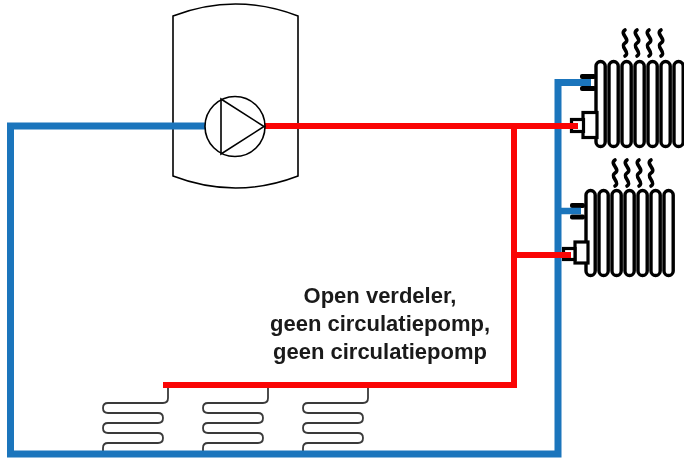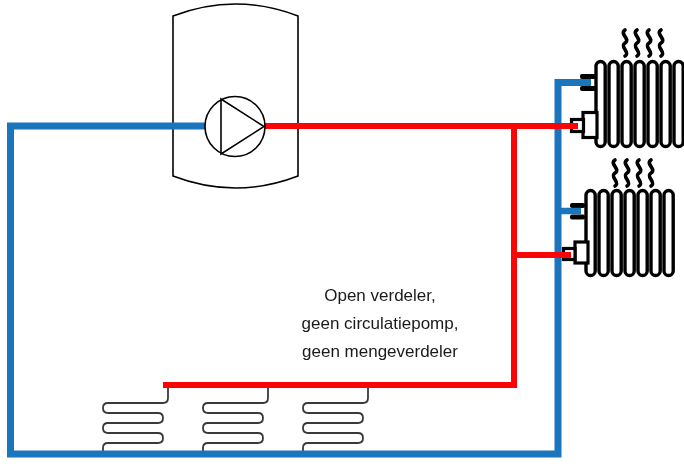--- a/index.html
+++ b/index.html
@@ -73,24 +73,25 @@
     stroke: var(--outline, #000);
     stroke-width: 3.6;
     stroke-linecap: round;
   }
   .annotation {
     position: absolute;
     left: 230px;
     top: 282px;
     width: 300px;
     text-align: center;
-    font-size: 17px;
+    font-size: 22px;
     line-height: 28px;
     color: var(--text-color, #1a1a1a);
     white-space: nowrap;
+    font-weight: bold;
   }
 </style>
 </head>
 <body>
 
 <div class="canvas">
 
   <svg width="684" height="467" viewBox="0 0 684 467">
 
     <g>
@@ -171,16 +172,16 @@
     <g>
       <circle class="pump-part" cx="235" cy="126.5" r="30"></circle>
       <path class="pump-part" d="M 221,99 L 221,154 L 264,126.5 Z"></path>
     </g>
 
   </svg>
 
   <div class="annotation">
     <div>Open verdeler,</div>
     <div>geen circulatiepomp,</div>
-    <div>geen mengeverdeler</div>
+    <div>geen circulatiepomp</div>
   </div>
 
 </div>
 
 </body></html>

